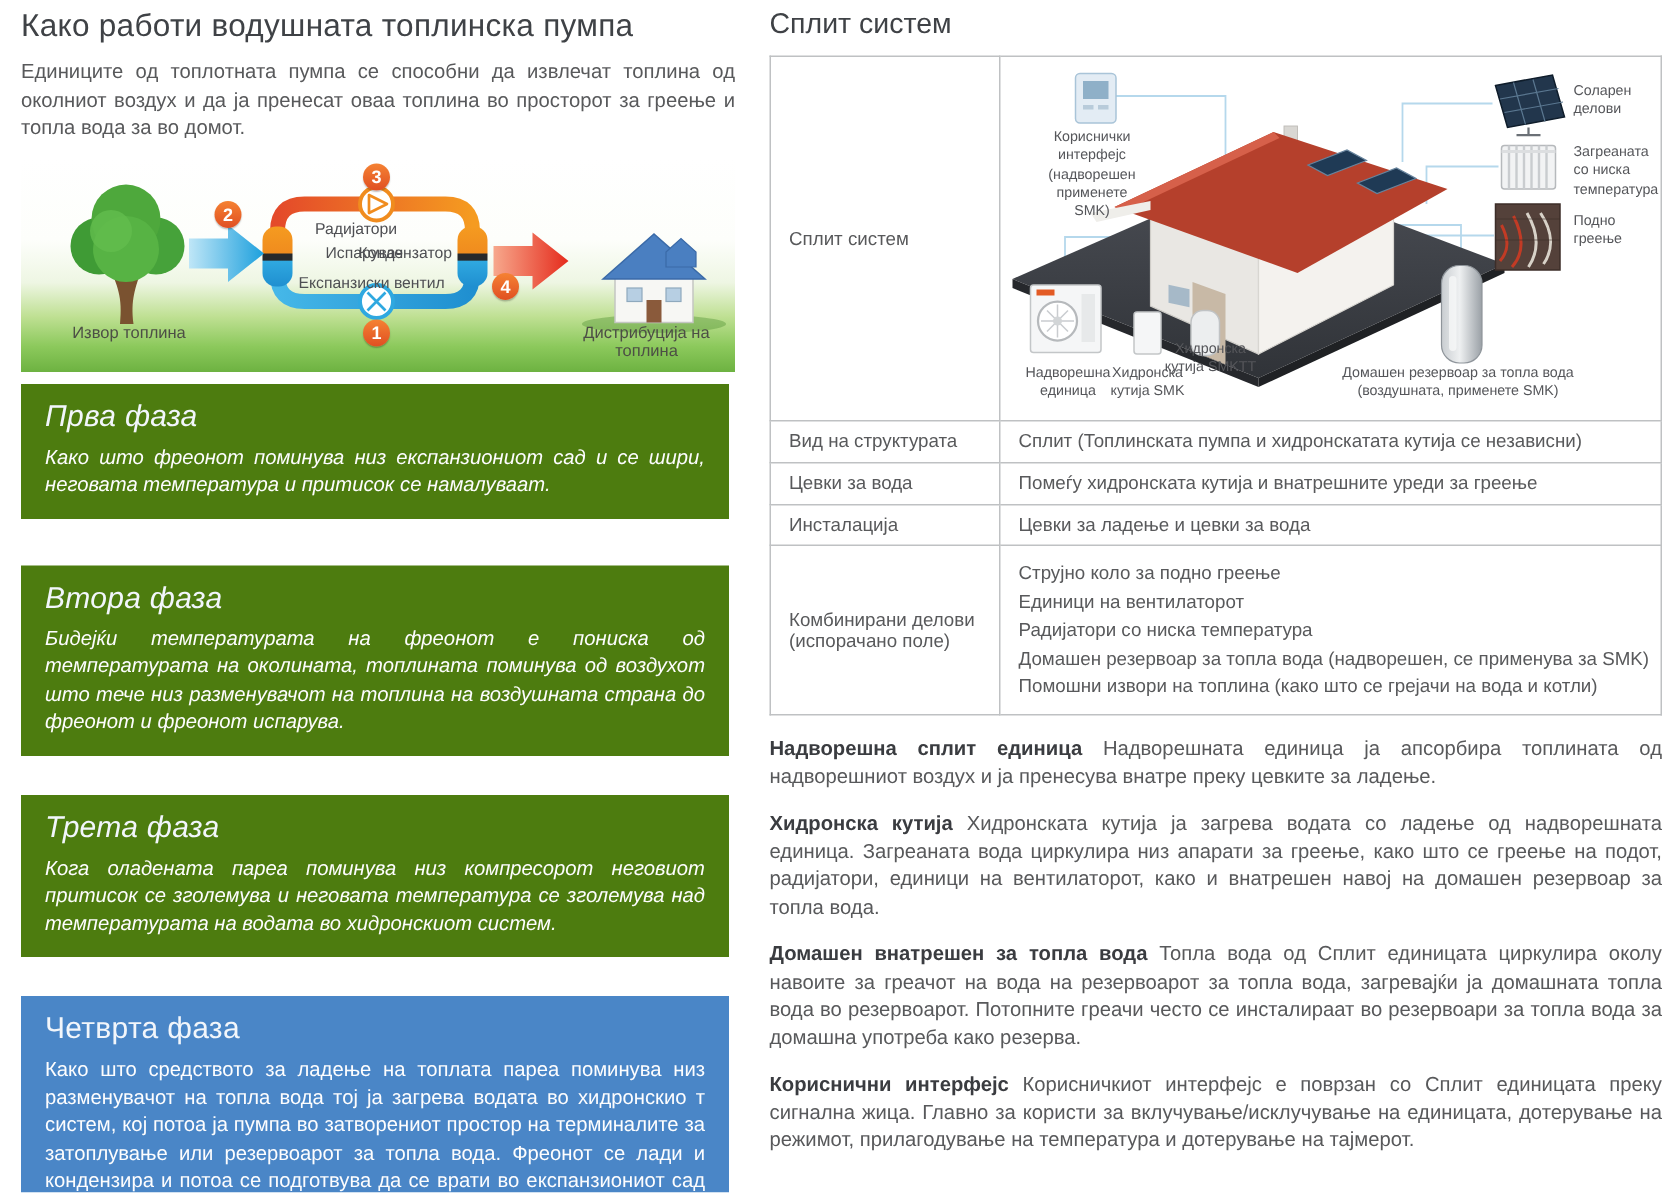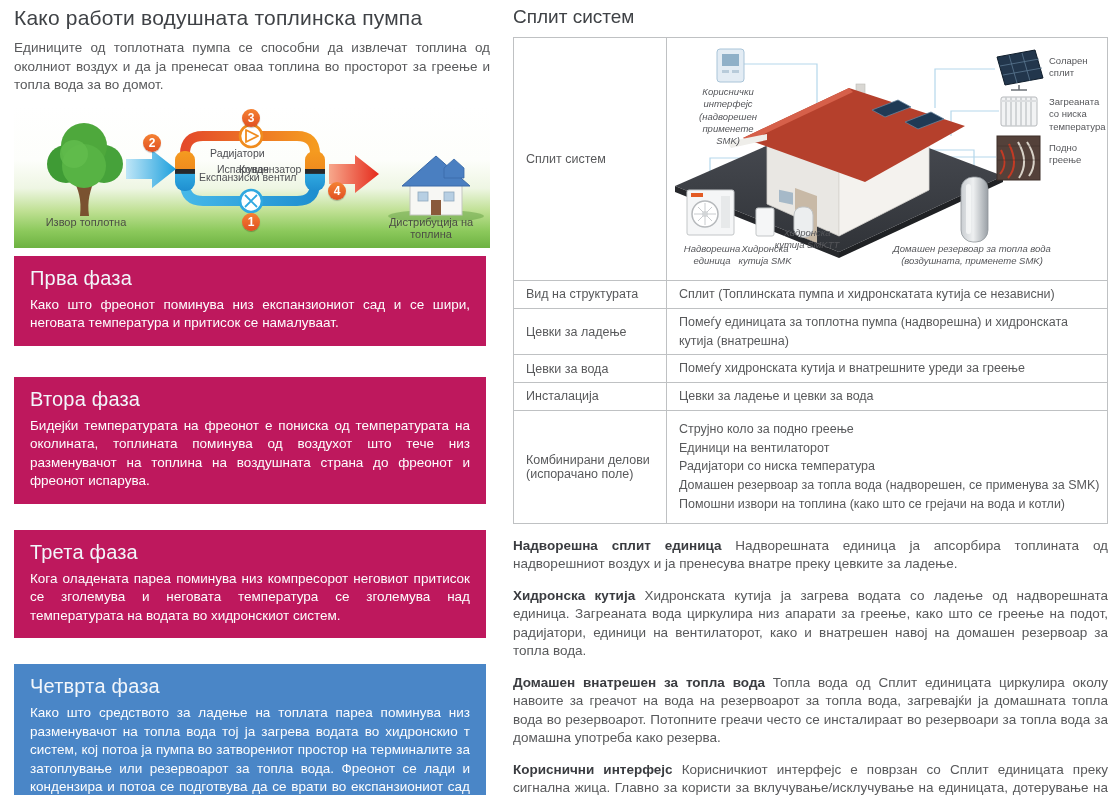--- a/index.html
+++ b/index.html
@@ -15,21 +15,21 @@
   .diagram { position:relative; width:476px; height:142px; margin-top:11px;
     background:linear-gradient(180deg,#ffffff 0%,#fdfefb 38%,#eef6e3 58%,#bfe093 74%,#8cc95c 88%,#6db241 100%); }
   .diagram svg { position:absolute; left:0; top:0; }
   .dlabel { position:absolute; font-size:11px; color:#4c4e45; text-align:center; }
   .clabel { position:absolute; font-size:10.5px; color:#4e4f53; text-align:center; white-space:nowrap; }
   .badge { position:absolute; width:18px; height:18px; border-radius:50%;
     background:linear-gradient(180deg,#f58233 0%,#e04f22 100%); box-shadow:0 1px 1px rgba(0,0,0,.25);
     color:#fff; font-size:12px; font-weight:bold; text-align:center; line-height:18px; }
 
   .phase { width:472px; color:#fff; padding:11px 16px 13px 16px; }
-  .phase.light { background:#be185d; }
+  .phase.light { background:#4d7c0f;font-style:italic; }
   .phase.dark { background:#4a86c7; }
   .phase h2 { font-size:20px; font-weight:400; color:#f2f6fb; margin-bottom:6px; letter-spacing:.2px; }
   .phase p { font-size:13.5px; line-height:1.37; text-align:justify; color:#fdfdfe; }
   .phase1 { margin-top:8px; }
   .phase2 { margin-top:31px; }
   .phase3 { margin-top:26px; }
   .phase4 { margin-top:26px; }
 
   
   .right-col { position:absolute; left:513px; top:6px; width:595px; }
@@ -37,21 +37,21 @@
 
   table.spec { width:595px; border-collapse:collapse; table-layout:fixed; }
   table.spec td { border:1px solid #bfc1c3; font-size:12.5px; color:#58595b; vertical-align:middle; }
   td.lab { padding:4px 6px 4px 12px; }
   td.val { padding:4px 6px 4px 12px; line-height:1.5; }
   .pre { white-space:pre-line; }
   td.scene-cell { padding:0; }
 
   .scene { position:relative; width:441px; height:242px; overflow:hidden; }
   .slabel { position:absolute; font-size:9.5px; line-height:1.3; color:#55565a; }
-  .slabel.c { text-align:center;font-style:italic; }
+  .slabel.c { text-align:center; }
 
   
   .rp { font-size:13.5px; line-height:1.37; text-align:justify; color:#58595b; margin-top:13px; }
   .rp b { color:#3a3c40; font-weight:bold; }
 </style>
 </head>
 <body>
 
 <div class="page">
 
@@ -130,23 +130,23 @@
       </svg>
 
       <div class="badge" style="left:129px; top:28px;">2</div>
       <div class="badge" style="left:228px; top:3px;">3</div>
       <div class="badge" style="left:228px; top:107px;">1</div>
       <div class="badge" style="left:314px; top:76px;">4</div>
 
       <div class="clabel" style="left:196px; top:41px;">Радијатори</div>
       <div class="clabel" style="left:185px; top:57px;padding-left:18px;">Испарувач</div>
       <div class="clabel" style="left:225px; top:57px;">Кондензатор</div>
-      <div class="clabel" style="left:185px; top:65px;">Експанзиски вентил</div>
-
-      <div class="dlabel" style="left:22px; top:110px; width:100px;">Извор топлотна</div>
+      <div class="clabel" style="left:185px; top:77px;">Експанзиски вентил</div>
+
+      <div class="dlabel" style="left:22px; top:110px; width:100px;">Извор топлина</div>
       <div class="dlabel" style="left:358px; top:110px; width:118px;">Дистрибуција на топлина</div>
     </div>
 
     <div class="phase light phase1">
       <h2>Прва фаза</h2>
       <p>Како што фреонот поминува низ експанзиониот сад и се шири, неговата температура и притисок се намалуваат.</p>
     </div>
     <div class="phase light phase2">
       <h2>Втора фаза</h2>
       <p>Бидејќи температурата на фреонот е пониска од температурата на околината, топлината поминува од воздухот што тече низ разменувачот на топлина на воздушната страна до фреонот и фреонот испарува.</p>
@@ -258,38 +258,34 @@
 
               <rect x="127" y="169" width="19" height="30" rx="8" fill="#eceeef" stroke="#c0c3c5" stroke-width="1"></rect>
 
               <g>
                 <rect x="294" y="139" width="27" height="65" rx="12" fill="url(#tank)" stroke="#8f959b" stroke-width="0.8"></rect>
                 <rect x="299" y="146" width="5" height="50" rx="2.5" fill="#f6f7f8" opacity="0.8"></rect>
               </g>
             </svg>
 
             <div class="slabel c" style="left:26px; top:48px; width:70px;">Кориснички интерфејс (надворешен применете SMK)</div>
-            <div class="slabel" style="left:382px; top:17px; width:56px;">Соларен сплит</div>
+            <div class="slabel" style="left:382px; top:17px; width:56px;">Соларен делови</div>
             <div class="slabel" style="left:382px; top:58px; width:60px;">Загреаната со ниска температура</div>
             <div class="slabel" style="left:382px; top:104px; width:56px;">Подно греење</div>
             <div class="slabel c" style="left:11px; top:205px; width:68px;">Надворешна единица</div>
             <div class="slabel c" style="left:67px; top:205px; width:62px;">Хидронска кутија SMK</div>
             <div class="slabel c" style="left:107px; top:189px; width:66px;">Хидронска кутија SMKTT</div>
             <div class="slabel c" style="left:202px; top:205px; width:206px;">Домашен резервоар за топла вода (воздушната, применете SMK)</div>
           </div>
         </td>
       </tr>
       <tr style="height:26px;">
         <td class="lab">Вид на структурата</td>
         <td class="val">Сплит (Топлинската пумпа и хидронскатата кутија се независни)</td>
       </tr>
-      <tr style="height:41px;">
-        <td class="lab">Цевки за ладење</td>
-        <td class="val">Помеѓу единицата за топлотна пумпа (надворешна) и хидронската кутија (внатрешна)</td>
-      </tr>
       <tr style="height:26px;">
         <td class="lab">Цевки за вода</td>
         <td class="val">Помеѓу хидронската кутија и внатрешните уреди за греење</td>
       </tr>
       <tr style="height:27px;">
         <td class="lab">Инсталација</td>
         <td class="val">Цевки за ладење и цевки за вода</td>
       </tr>
       <tr style="height:113px;">
         <td class="lab pre">Комбинирани делови

